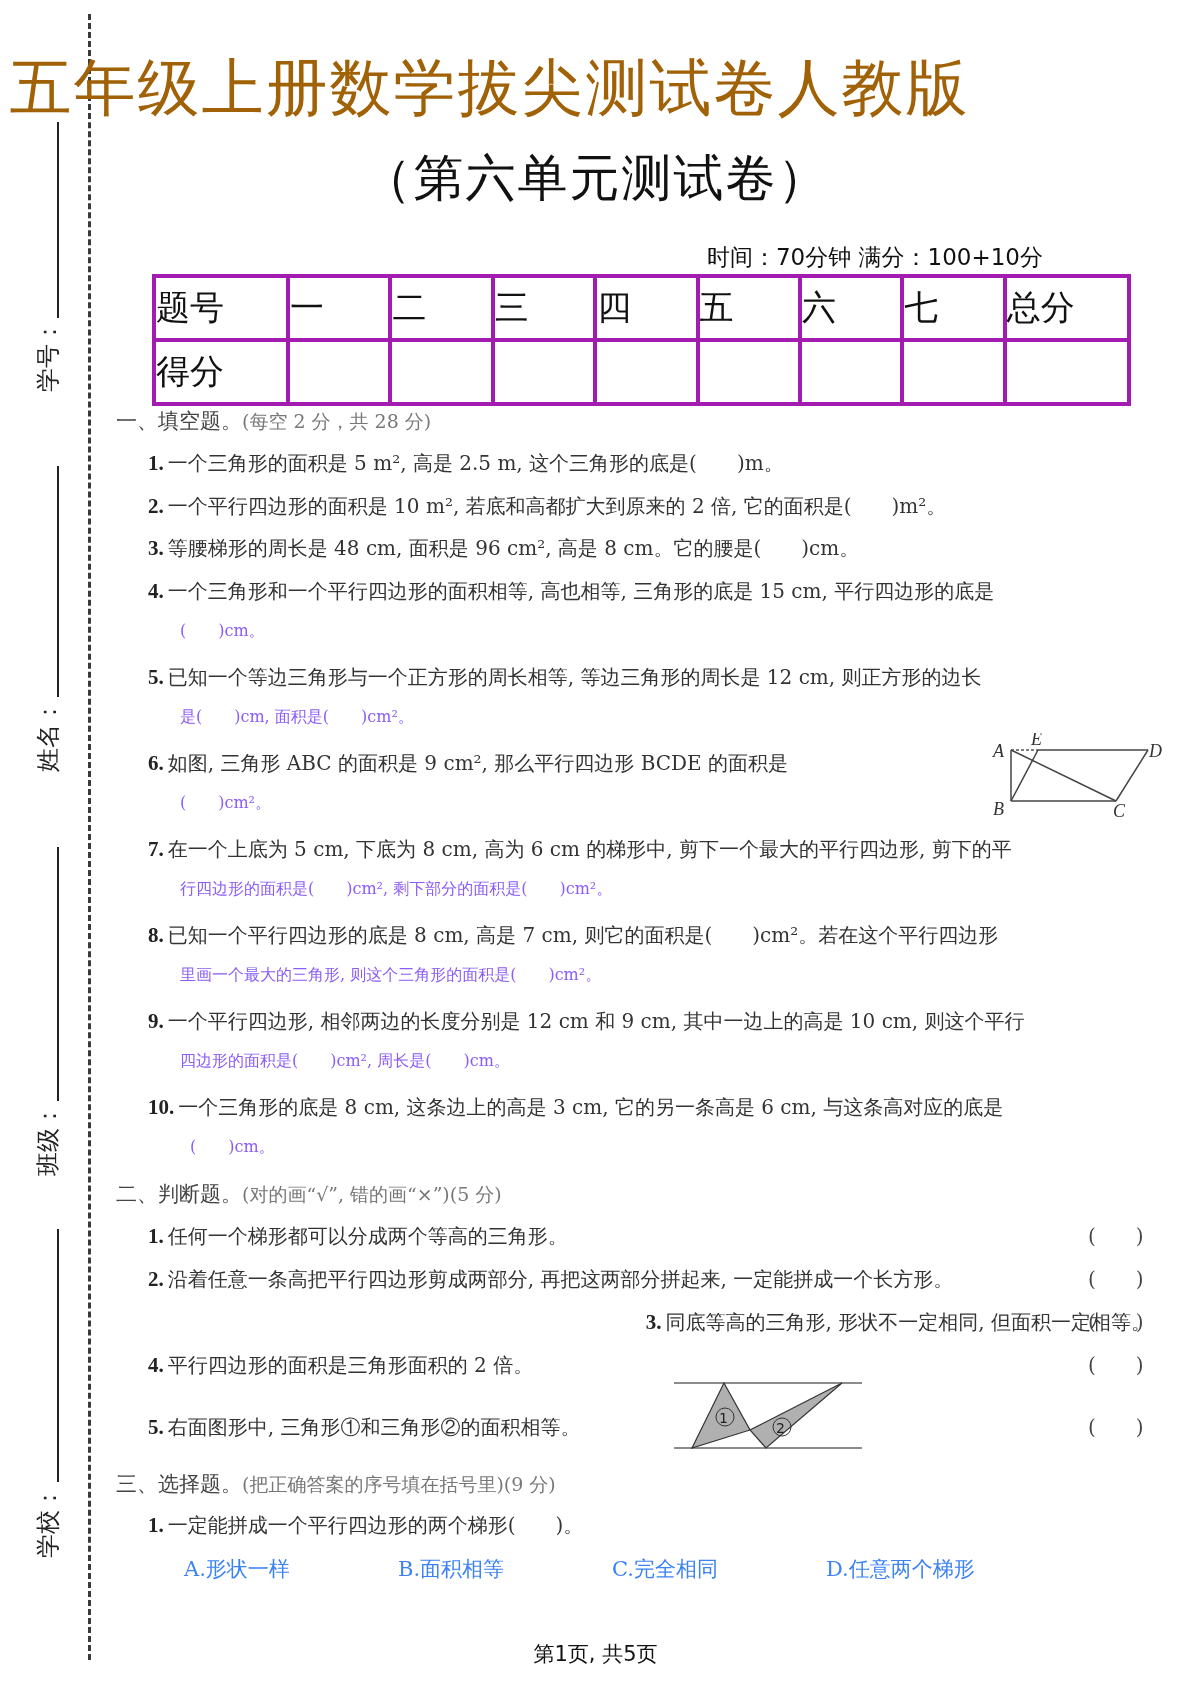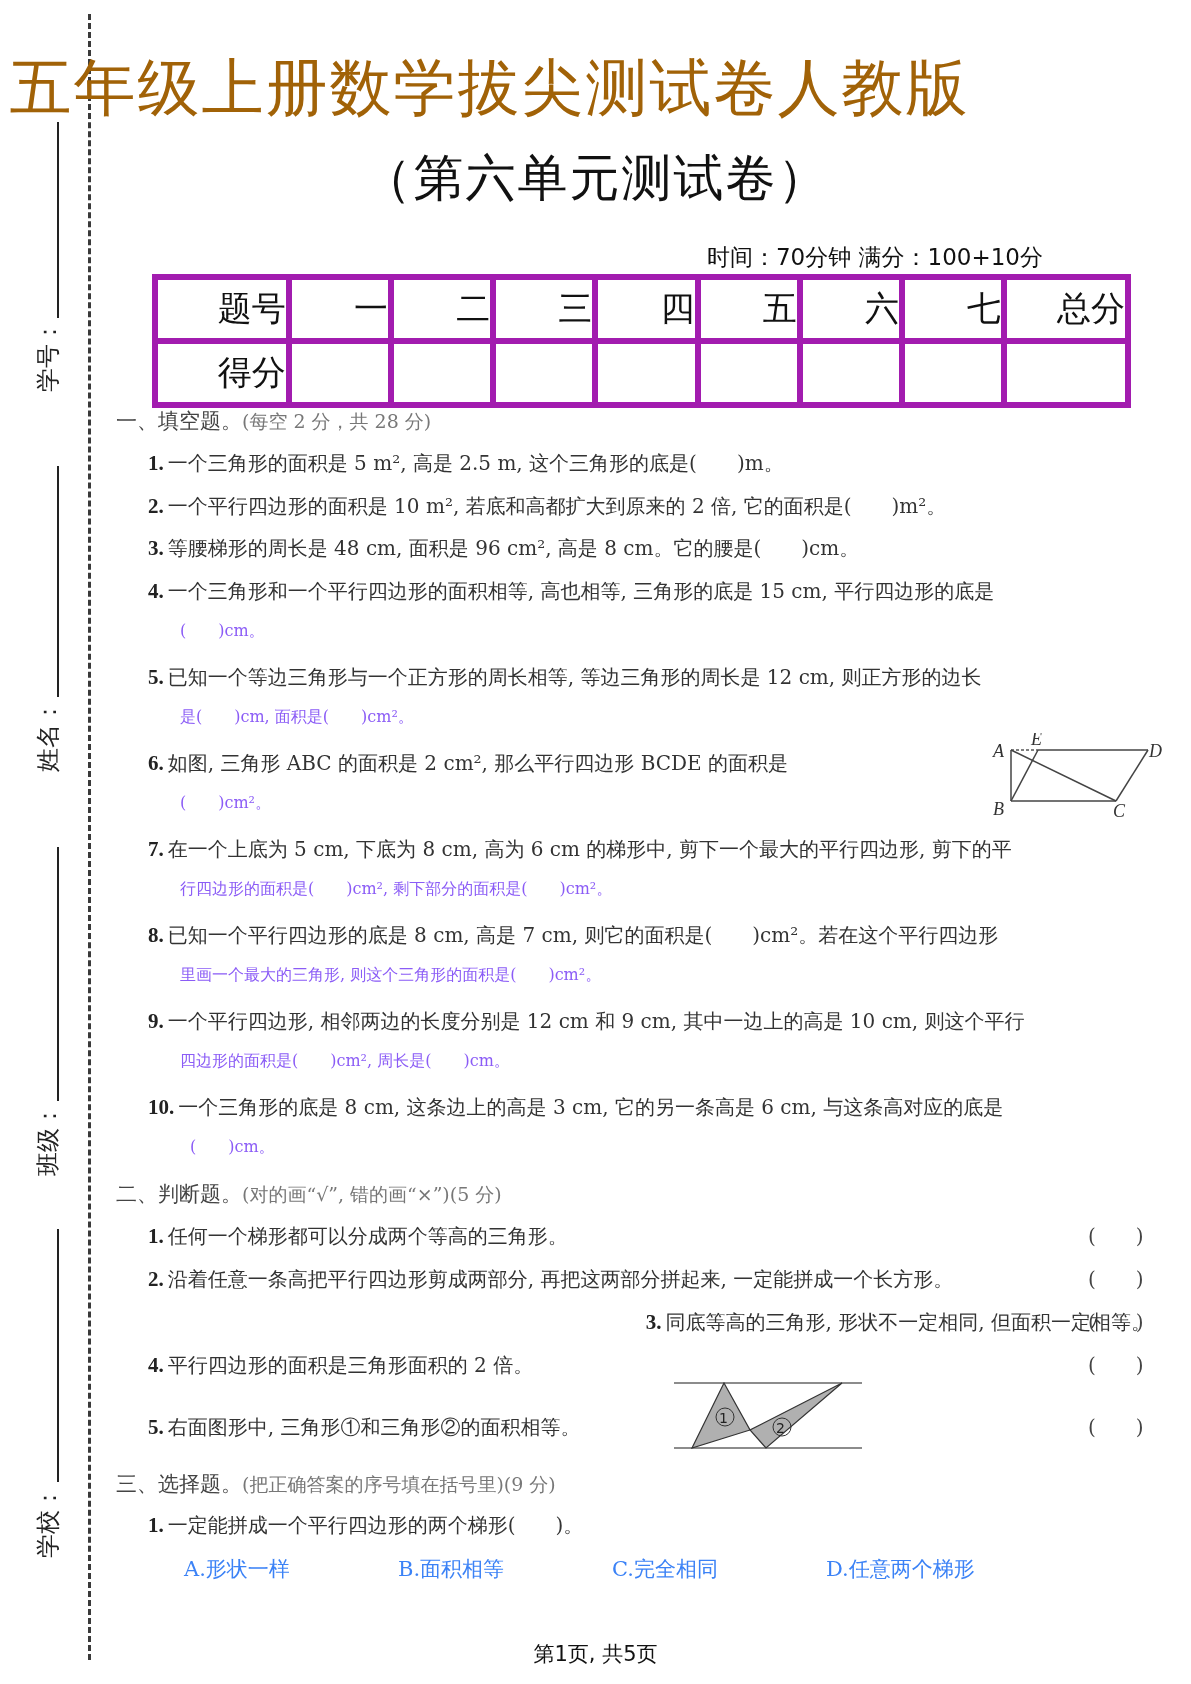--- a/index.html
+++ b/index.html
@@ -11,21 +11,21 @@
   .side-line { position: absolute; left: 57px; width: 0; border-left: 2px solid #222; }
   .side-label { position: absolute; left: 22px; width: 56px; height: 60px; transform: rotate(-90deg); transform-origin: center; font-family: "DejaVu Sans", sans-serif; font-size: 24px; color: #222; text-align: center; line-height: 56px; white-space: nowrap; }
 
   
   .title { position: absolute; left: 0; width: 979px; top: 46px; text-align: center; font-family: "DejaVu Sans", sans-serif; font-size: 62px; color: #a16207; letter-spacing: 2px; font-weight: 500; }
   .subtitle { position: absolute; left: 0; width: 1191px; top: 145px; text-align: center; font-family: "DejaVu Sans", sans-serif; font-size: 50px; color: #111; letter-spacing: 2px; }
   .meta { position: absolute; right: 148px; top: 242px; font-family: "DejaVu Sans", sans-serif; font-size: 23px; color: #111; }
 
   
   table.score { position: absolute; left: 152px; top: 274px; width: 979px; border-collapse: collapse; font-family: "DejaVu Sans", sans-serif; }
-  table.score td { border: 6px solid #a21caf; height: 64px; text-align: right; font-size: 34px; color: #111; width: 103px; }
+  table.score td { border: 4px solid #a21caf; height: 64px; text-align: left; font-size: 34px; color: #111; width: 103px; }
   table.score td.first { width: 135px; }
   table.score td.last { width: 125px; }
 
   
   .sec-head { position: absolute; left: 116px; font-size: 21px; color: #444; white-space: nowrap; }
   .sec-head .hint { color: #777; font-size: 19px; }
   .q { position: absolute; left: 148px; right: 40px; font-size: 20px; color: #333; white-space: nowrap; }
   .q .num { font-weight: bold; font-family: "Liberation Serif", serif; font-size: 21px; color: #222; margin-right: 4px; }
   .cont { position: absolute; left: 180px; font-size: 16px; color: #8b5cf6; white-space: nowrap; }
   .paren { position: absolute; left: 1088px; font-size: 20px; color: #444; white-space: pre; }
@@ -93,21 +93,21 @@
 
 <div class="q" style="top:450px;"><span class="num">1.</span><span>一个三角形的面积是 5 m², 高是 2.5 m, 这个三角形的底是(　　)m。</span></div>
 <div class="q" style="top:493px;"><span class="num">2.</span><span>一个平行四边形的面积是 10 m², 若底和高都扩大到原来的 2 倍, 它的面积是(　　)m²。</span></div>
 <div class="q" style="top:535px;"><span class="num">3.</span><span>等腰梯形的周长是 48 cm, 面积是 96 cm², 高是 8 cm。它的腰是(　　)cm。</span></div>
 <div class="q" style="top:578px;"><span class="num">4.</span><span>一个三角形和一个平行四边形的面积相等, 高也相等, 三角形的底是 15 cm, 平行四边形的底是</span></div>
 <div class="cont" style="top:621px;">(　　)cm。</div>
 
 <div class="q" style="top:664px;"><span class="num">5.</span><span>已知一个等边三角形与一个正方形的周长相等, 等边三角形的周长是 12 cm, 则正方形的边长</span></div>
 <div class="cont" style="top:707px;">是(　　)cm, 面积是(　　)cm²。</div>
 
-<div class="q" style="top:750px;"><span class="num">6.</span><span>如图, 三角形 ABC 的面积是 2 cm², 那么平行四边形 BCDE 的面积是</span></div>
+<div class="q" style="top:750px;"><span class="num">6.</span><span>如图, 三角形 ABC 的面积是 9 cm², 那么平行四边形 BCDE 的面积是</span></div>
 <div class="cont" style="top:793px;">(　　)cm²。</div>
 
 <svg class="fig" style="left:985px;top:733px;" width="180" height="88">
   <line x1="26" y1="17" x2="53" y2="17" stroke="#555" stroke-width="1.5" stroke-dasharray="3,2"></line>
   <line x1="53" y1="17" x2="163" y2="17" stroke="#444" stroke-width="1.5"></line>
   <line x1="26" y1="17" x2="26" y2="68" stroke="#444" stroke-width="1.5"></line>
   <line x1="26" y1="68" x2="131" y2="68" stroke="#444" stroke-width="1.5"></line>
   <line x1="26" y1="17" x2="131" y2="68" stroke="#444" stroke-width="1.5"></line>
   <line x1="26" y1="68" x2="53" y2="17" stroke="#444" stroke-width="1.5"></line>
   <line x1="131" y1="68" x2="163" y2="17" stroke="#444" stroke-width="1.5"></line>

